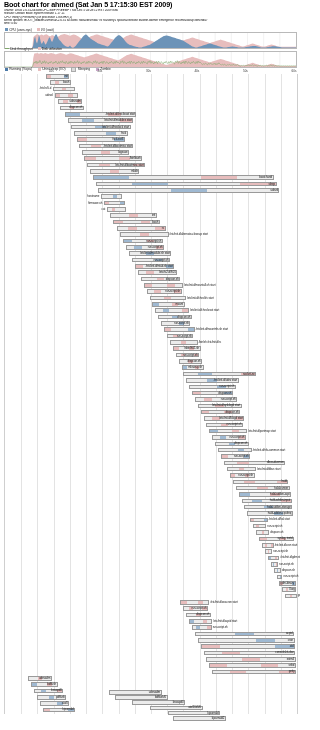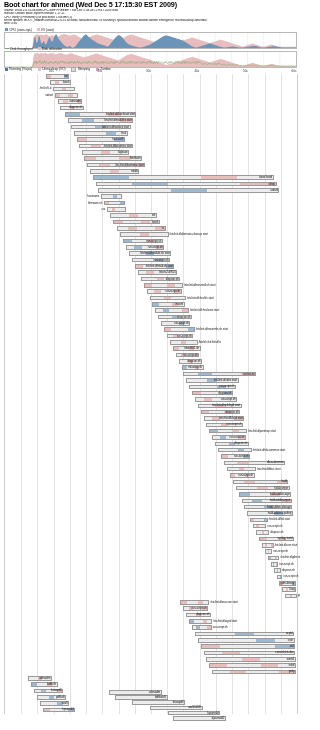--- a/index.html
+++ b/index.html
@@ -39,21 +39,21 @@
   .plabel{position:absolute;top:-0.2px;font-size:2.9px;line-height:4.6px;
           color:#1a1a1a;white-space:nowrap;letter-spacing:-0.08px;}
   .plabel.inside{color:#111;}
 </style>
 </head>
 <body>
 
 <div class="page">
 
   <div class="hdr">
-    <h1>Boot chart for ahmed (Wed Dec  5 17:15:30 EST 2009)</h1>
+    <h1>Boot chart for ahmed (Sat Jan  5 17:15:30 EST 2009)</h1>
     <div class="meta">uname: Linux 2.6.31-lucastec-PC-SMP PREEMPT Sat Dec 5 04:28:12 EST 2009 i686</div>
     <div class="meta">release: Debian Base System release 1.17.11</div>
     <div class="meta">CPU: Intel(R) Pentium(R) M processor 1.80GHz (1)</div>
     <div class="meta">kernel options: BOOT_IMAGE=/vmlinuz-2.6.31 lucastec root=/dev/hda7 ro ro=verify1 splash=verbose bulletin.dlomer emergence resume=swap /dev/hda7</div>
     <div class="meta">time: 0:40</div>
   </div>
 
   <div class="legend" style="left:5px;top:27.5px;">
     <span class="li">
       <i class="sw" style="background:#6c93b8"></i>

